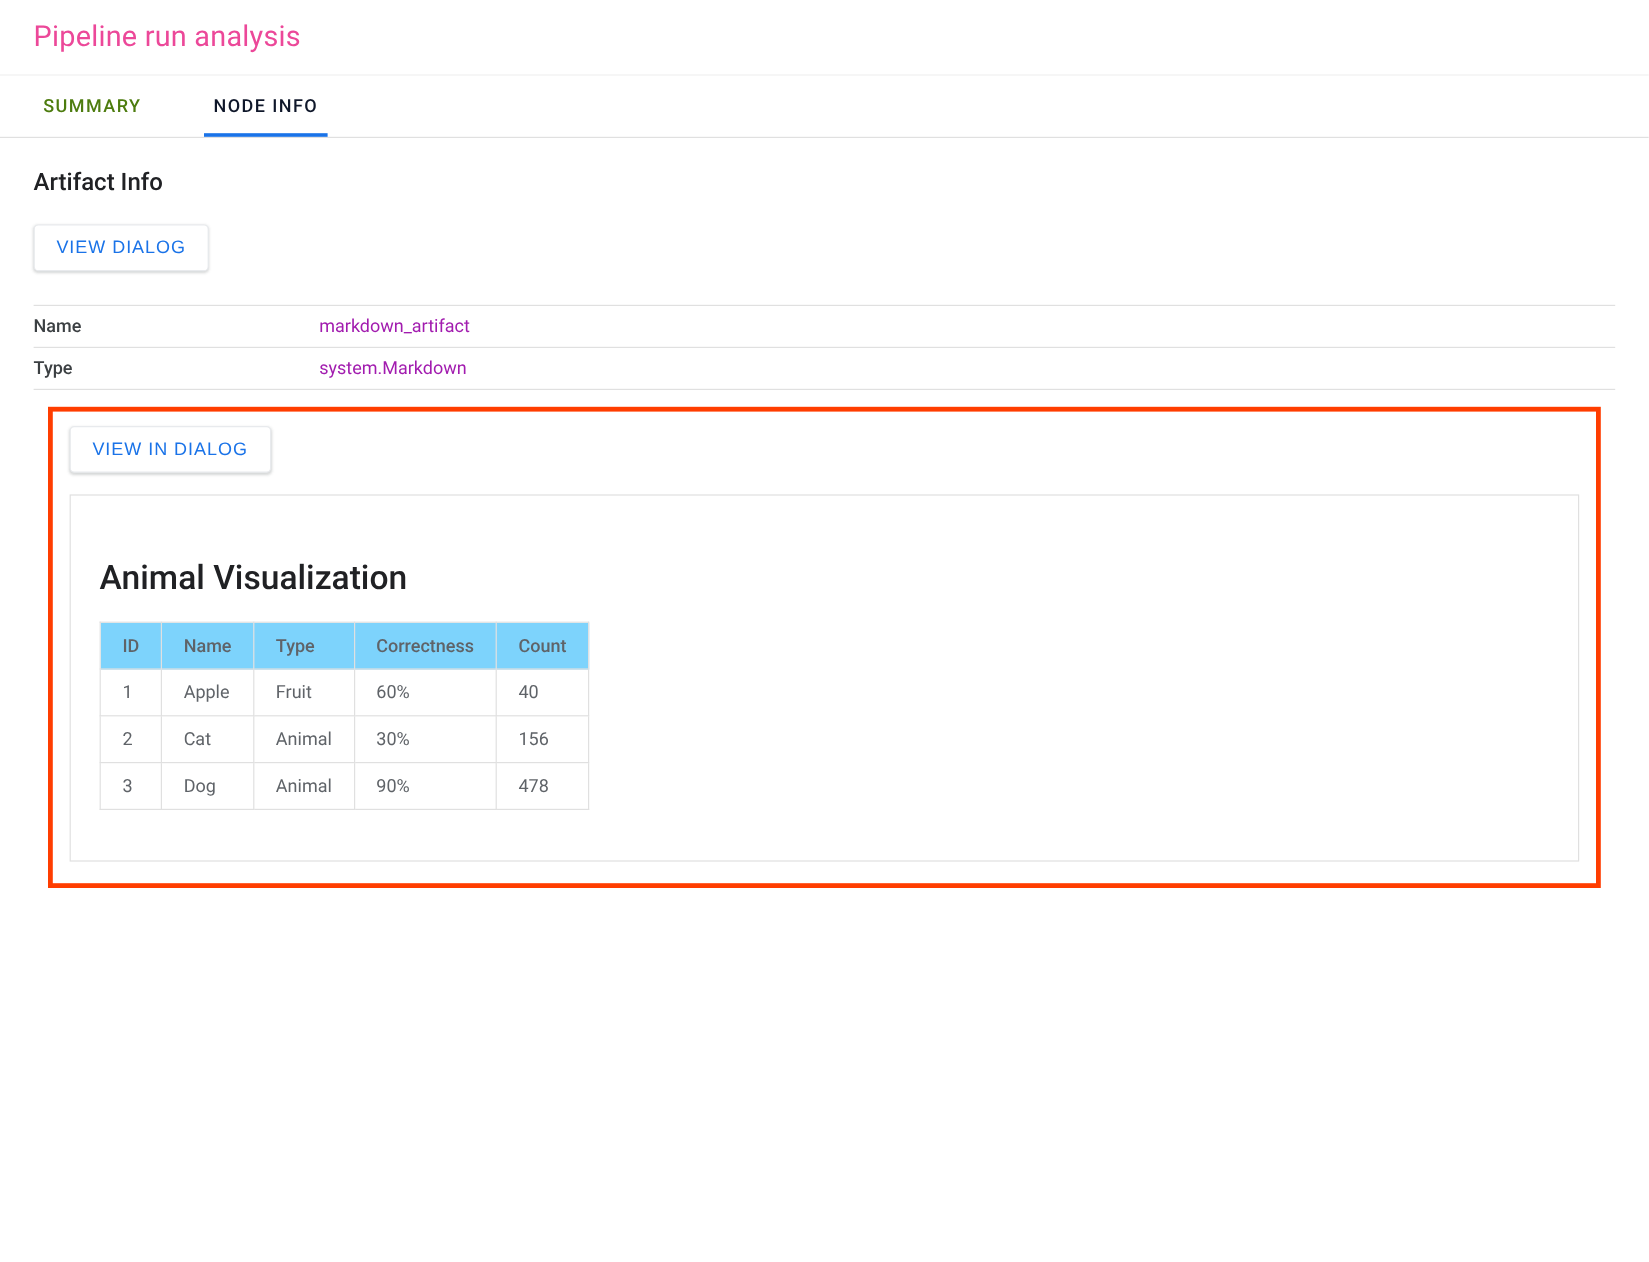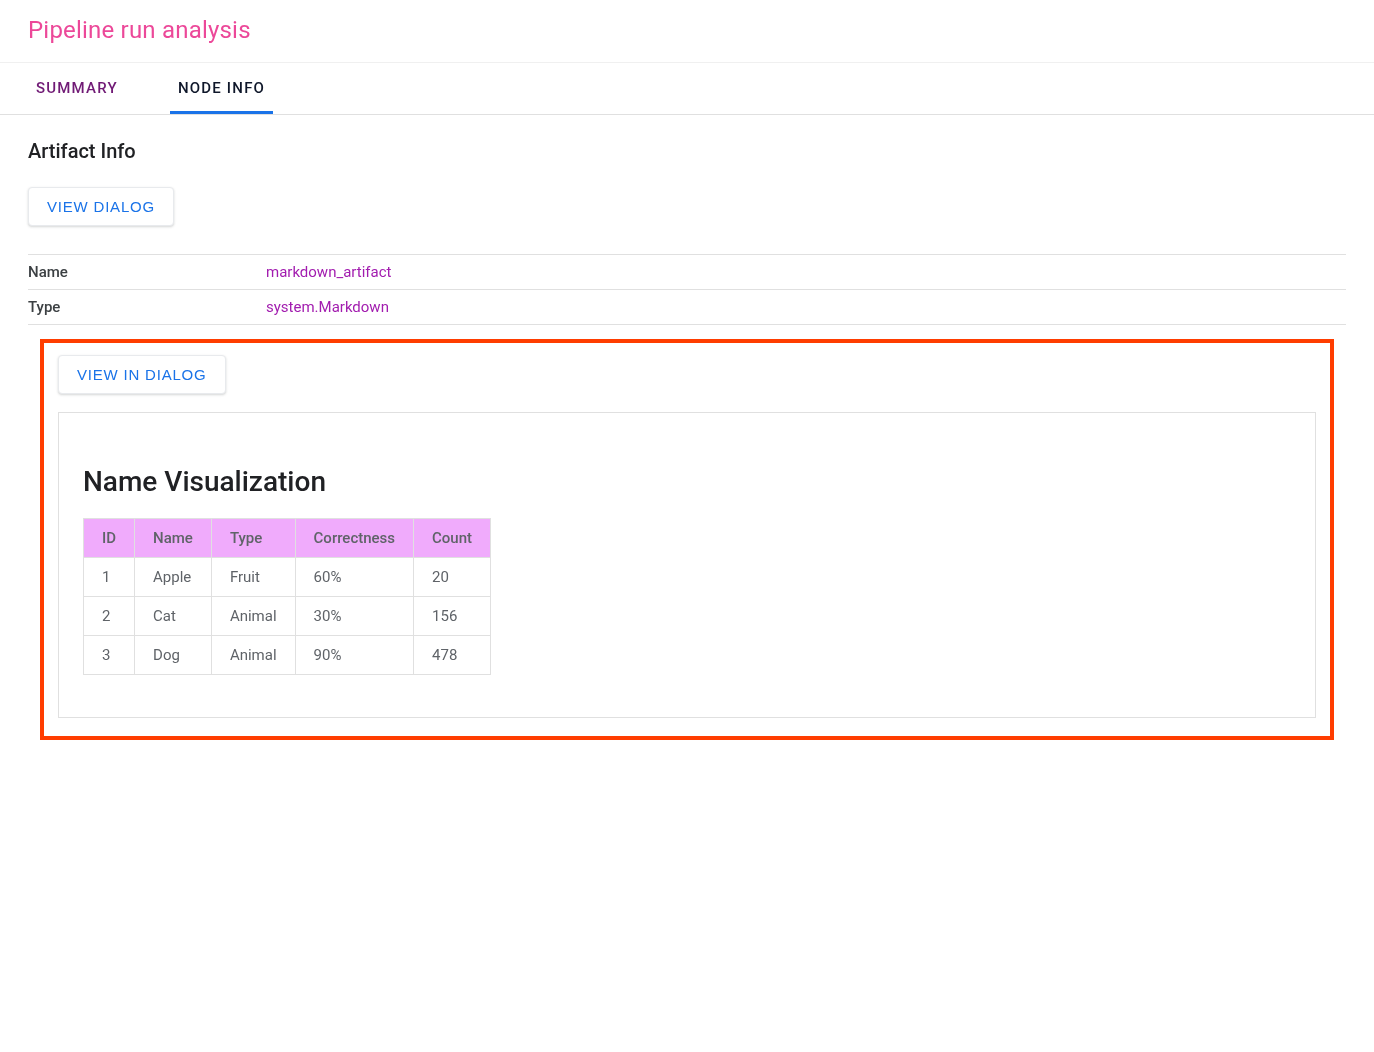--- a/index.html
+++ b/index.html
@@ -22,21 +22,21 @@
     gap: 44px;
     padding: 0 28px;
     border-bottom: 1px solid #e0e0e0;
     border-top: 1px solid #f0f0f0;
   }
   .tab {
     padding: 16px 8px 14px;
     font-size: 15px;
     font-weight: 500;
     letter-spacing: 1.2px;
-    color: #701a75;
+    color: #4d7c0f;
     cursor: pointer;
     border-bottom: 3px solid transparent;
     text-transform: uppercase;
   }
   .tab.active {
     color: #0f172a;
     border-bottom-color: #1a73e8;
   }
   .content {
     padding: 24px 28px;
@@ -112,21 +112,21 @@
     border-collapse: collapse;
     font-size: 15px;
   }
   table.data th, table.data td {
     border: 1px solid #e0e0e0;
     padding: 10px 18px;
     text-align: left;
     color: #5f6368;
   }
   table.data th {
-    background: #f0abfc;
+    background: #7dd3fc;
     font-weight: 500;
     color: #5f6368;
   }
 </style>
 </head>
 <body>
 
 <div class="page-title">Pipeline run analysis</div>
 
 <div class="tabs">
@@ -148,38 +148,38 @@
     <div class="info-row">
       <div class="info-key">Type</div>
       <div class="info-val">system.Markdown</div>
     </div>
   </div>
 
   <div class="highlight-box">
     <button class="btn">VIEW IN DIALOG</button>
 
     <div class="markdown-panel">
-      <div class="viz-title">Name Visualization</div>
+      <div class="viz-title">Animal Visualization</div>
       <table class="data">
         <thead>
           <tr>
             <th>ID</th>
             <th>Name</th>
             <th>Type</th>
             <th>Correctness</th>
             <th>Count</th>
           </tr>
         </thead>
         <tbody>
           <tr>
             <td>1</td>
             <td>Apple</td>
             <td>Fruit</td>
             <td>60%</td>
-            <td>20</td>
+            <td>40</td>
           </tr>
           <tr>
             <td>2</td>
             <td>Cat</td>
             <td>Animal</td>
             <td>30%</td>
             <td>156</td>
           </tr>
           <tr>
             <td>3</td>

